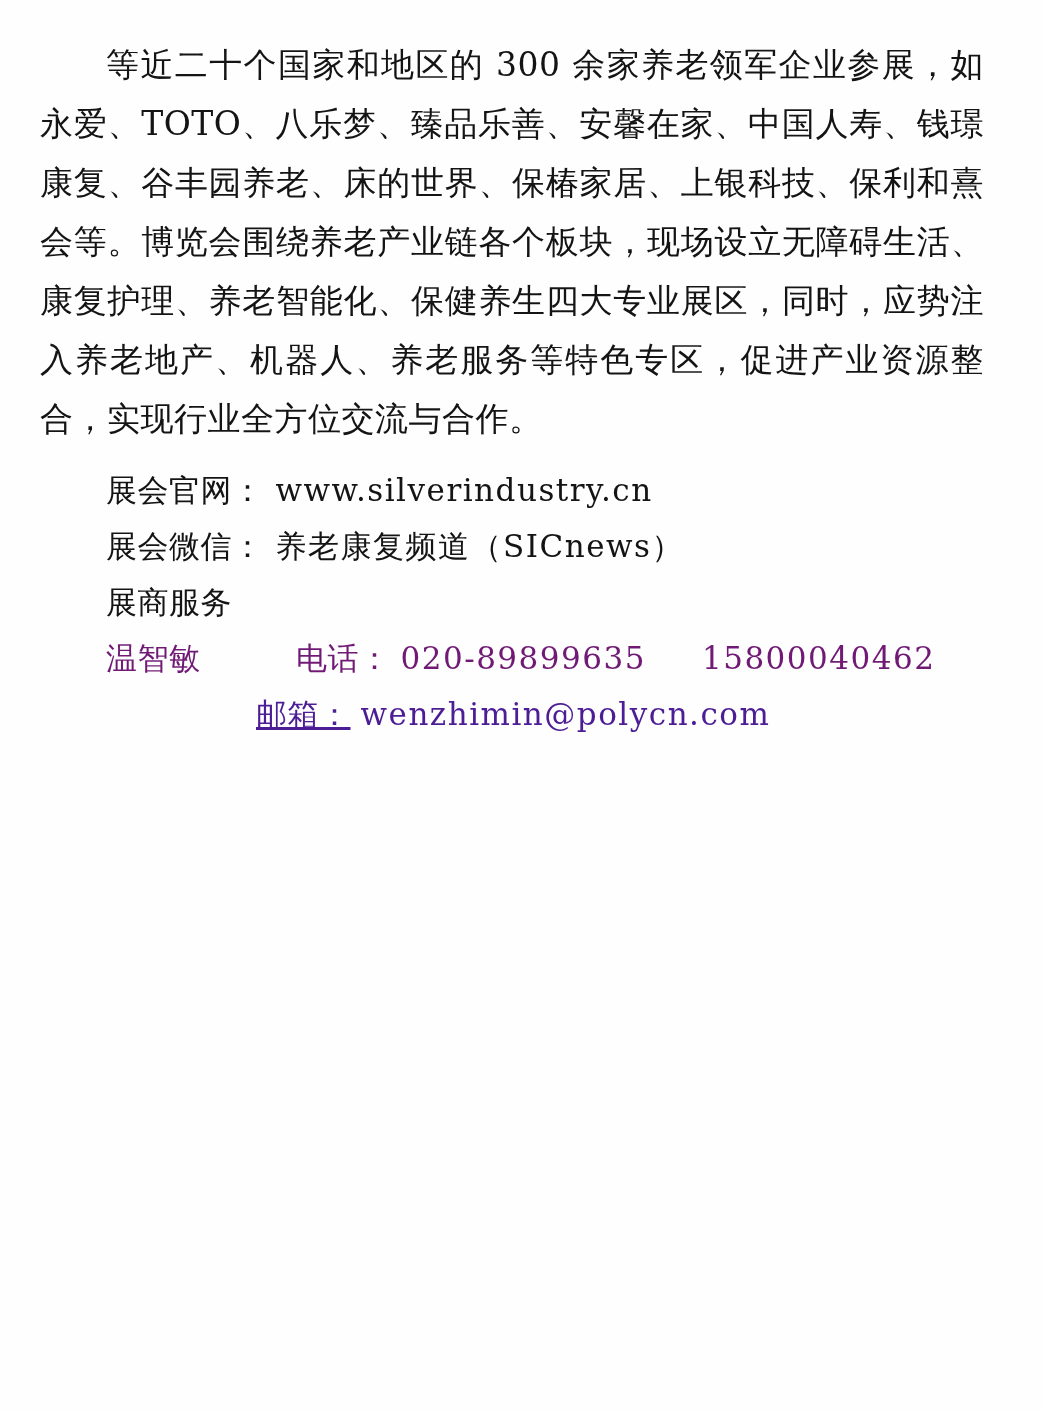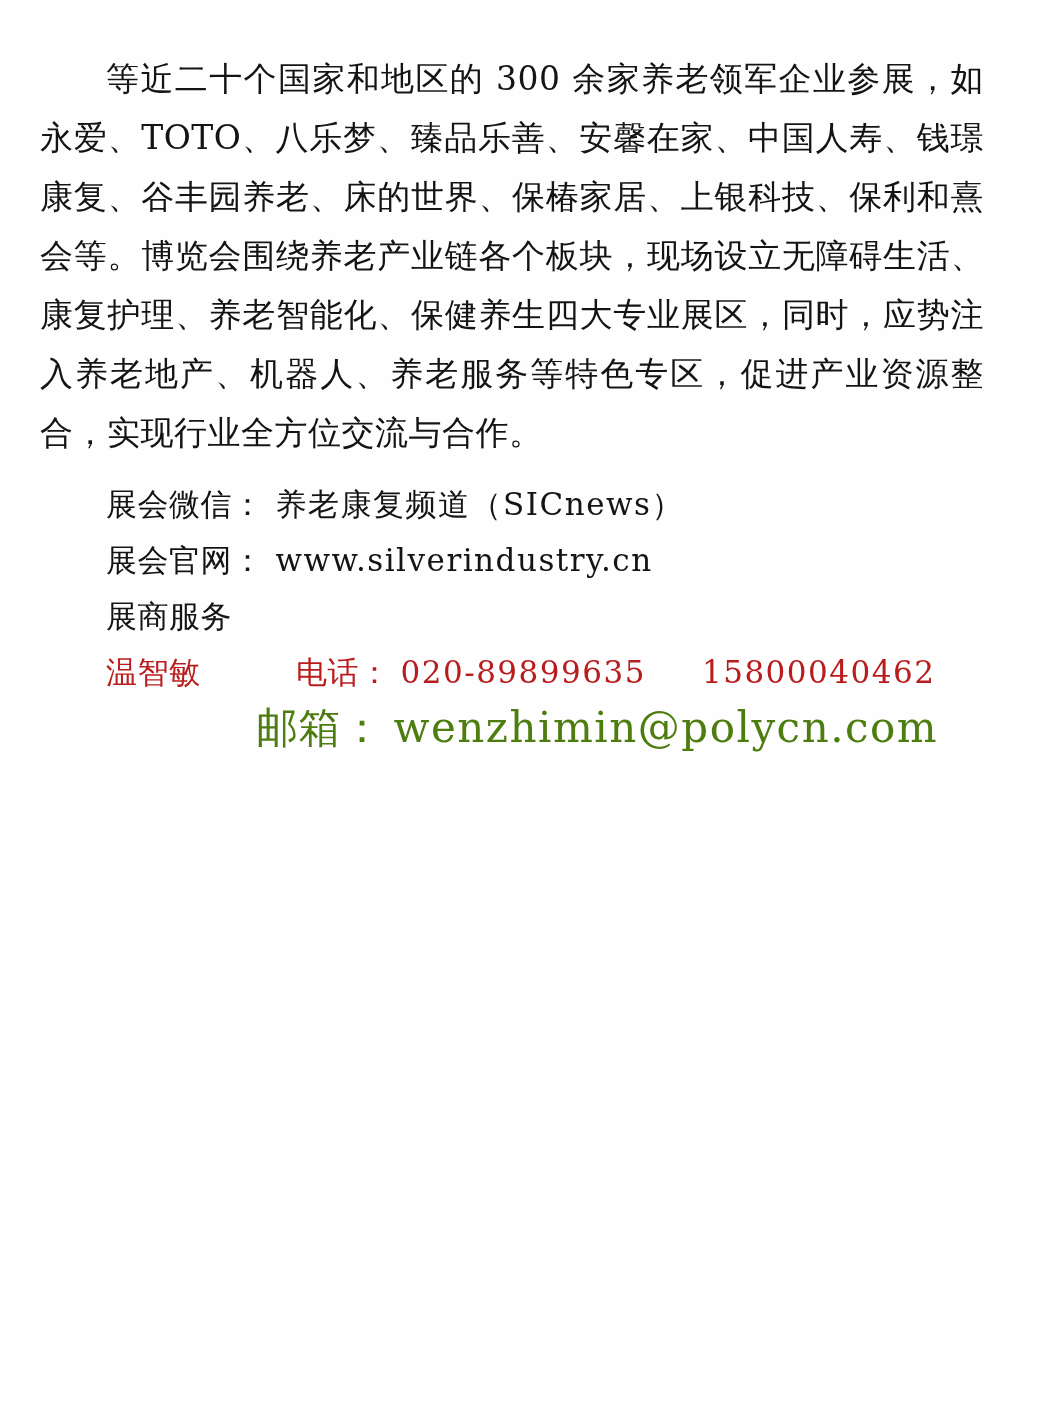--- a/index.html
+++ b/index.html
@@ -12,21 +12,21 @@
     height: 1413px;
     overflow: hidden;
     font-family: "DejaVu Serif", "Liberation Serif", serif;
     color: #1a1a1a;
   }
   .page {
     position: relative;
     width: 1042px;
     height: 1413px;
     box-sizing: border-box;
-    padding: 49px 58px 10px 40px;
+    padding: 35px 58px 10px 40px;
     background: #fefefe;
   }
   .para {
     font-size: 33px;
     line-height: 59px;
     letter-spacing: 0.5px;
     text-align: justify;
     text-justify: inter-character;
     margin: 0 0 2px 0;
     text-indent: 66px;
@@ -52,21 +52,21 @@
     letter-spacing: 1.5px;
   }
   .contact-line.bold .label {
     font-weight: 500;
     text-align: right;
   }
   .contact-person {
     font-size: 31px;
     line-height: 56px;
     letter-spacing: 0.5px;
-    color: #b91c1c;
+    color: #701a75;
     padding-left: 66px;
     white-space: nowrap;
   }
   .contact-person .name {
     display: inline-block;
     min-width: 150px;
   }
   .contact-person .phone-label {
     display: inline-block;
     margin-left: 40px;
@@ -75,26 +75,27 @@
     display: inline-block;
     margin-left: 10px;
     letter-spacing: 1.5px;
   }
   .contact-person .mobile {
     display: inline-block;
     margin-left: 56px;
     letter-spacing: 1.5px;
   }
   .contact-email {
-    font-size: 42px;
+    font-size: 31px;
     line-height: 56px;
     letter-spacing: 0.5px;
-    color: #4d7c0f;
+    color: #4c1d95;
     padding-left: 216px;
     white-space: nowrap;
+    text-decoration: underline;
   }
   .contact-email .email {
     display: inline-block;
     margin-left: 10px;
     letter-spacing: 1.5px;
   }
   .latin {
     font-family: "DejaVu Serif", "Liberation Serif", serif;
   }
 </style>
@@ -103,25 +104,25 @@
 
 <div class="page">
 
   <p class="para">等近二十个国家和地区的 300 余家养老领军企业参展，如永爱、TOTO、八乐梦、臻品乐善、安馨在家、中国人寿、钱璟康复、谷丰园养老、床的世界、保椿家居、上银科技、保利和熹会等。博览会围绕养老产业链各个板块，现场设立无障碍生活、康复护理、养老智能化、保健养生四大专业展区，同时，应势注入养老地产、机器人、养老服务等特色专区，促进产业资源整合，实现行业全方位交流与合作。</p>
 
 
 
   <div class="contact-block">
 
     <div class="contact-line">
-      <span class="label">展会微信：</span><span class="value">养老康复频道（SICnews）</span>
+      <span class="label">展会官网：</span><span class="value latin">www.silverindustry.cn</span>
     </div>
 
     <div class="contact-line">
-      <span class="label">展会官网：</span><span class="value latin">www.silverindustry.cn</span>
+      <span class="label">展会微信：</span><span class="value">养老康复频道（SICnews）</span>
     </div>
 
     <div class="contact-line bold">
       <span class="label">展商服务</span>
     </div>
 
     <div class="contact-person">
       <span class="name">温智敏</span><span class="phone-label">电话：</span><span class="phone latin">020-89899635</span><span class="mobile latin">15800040462</span>
     </div>
 

